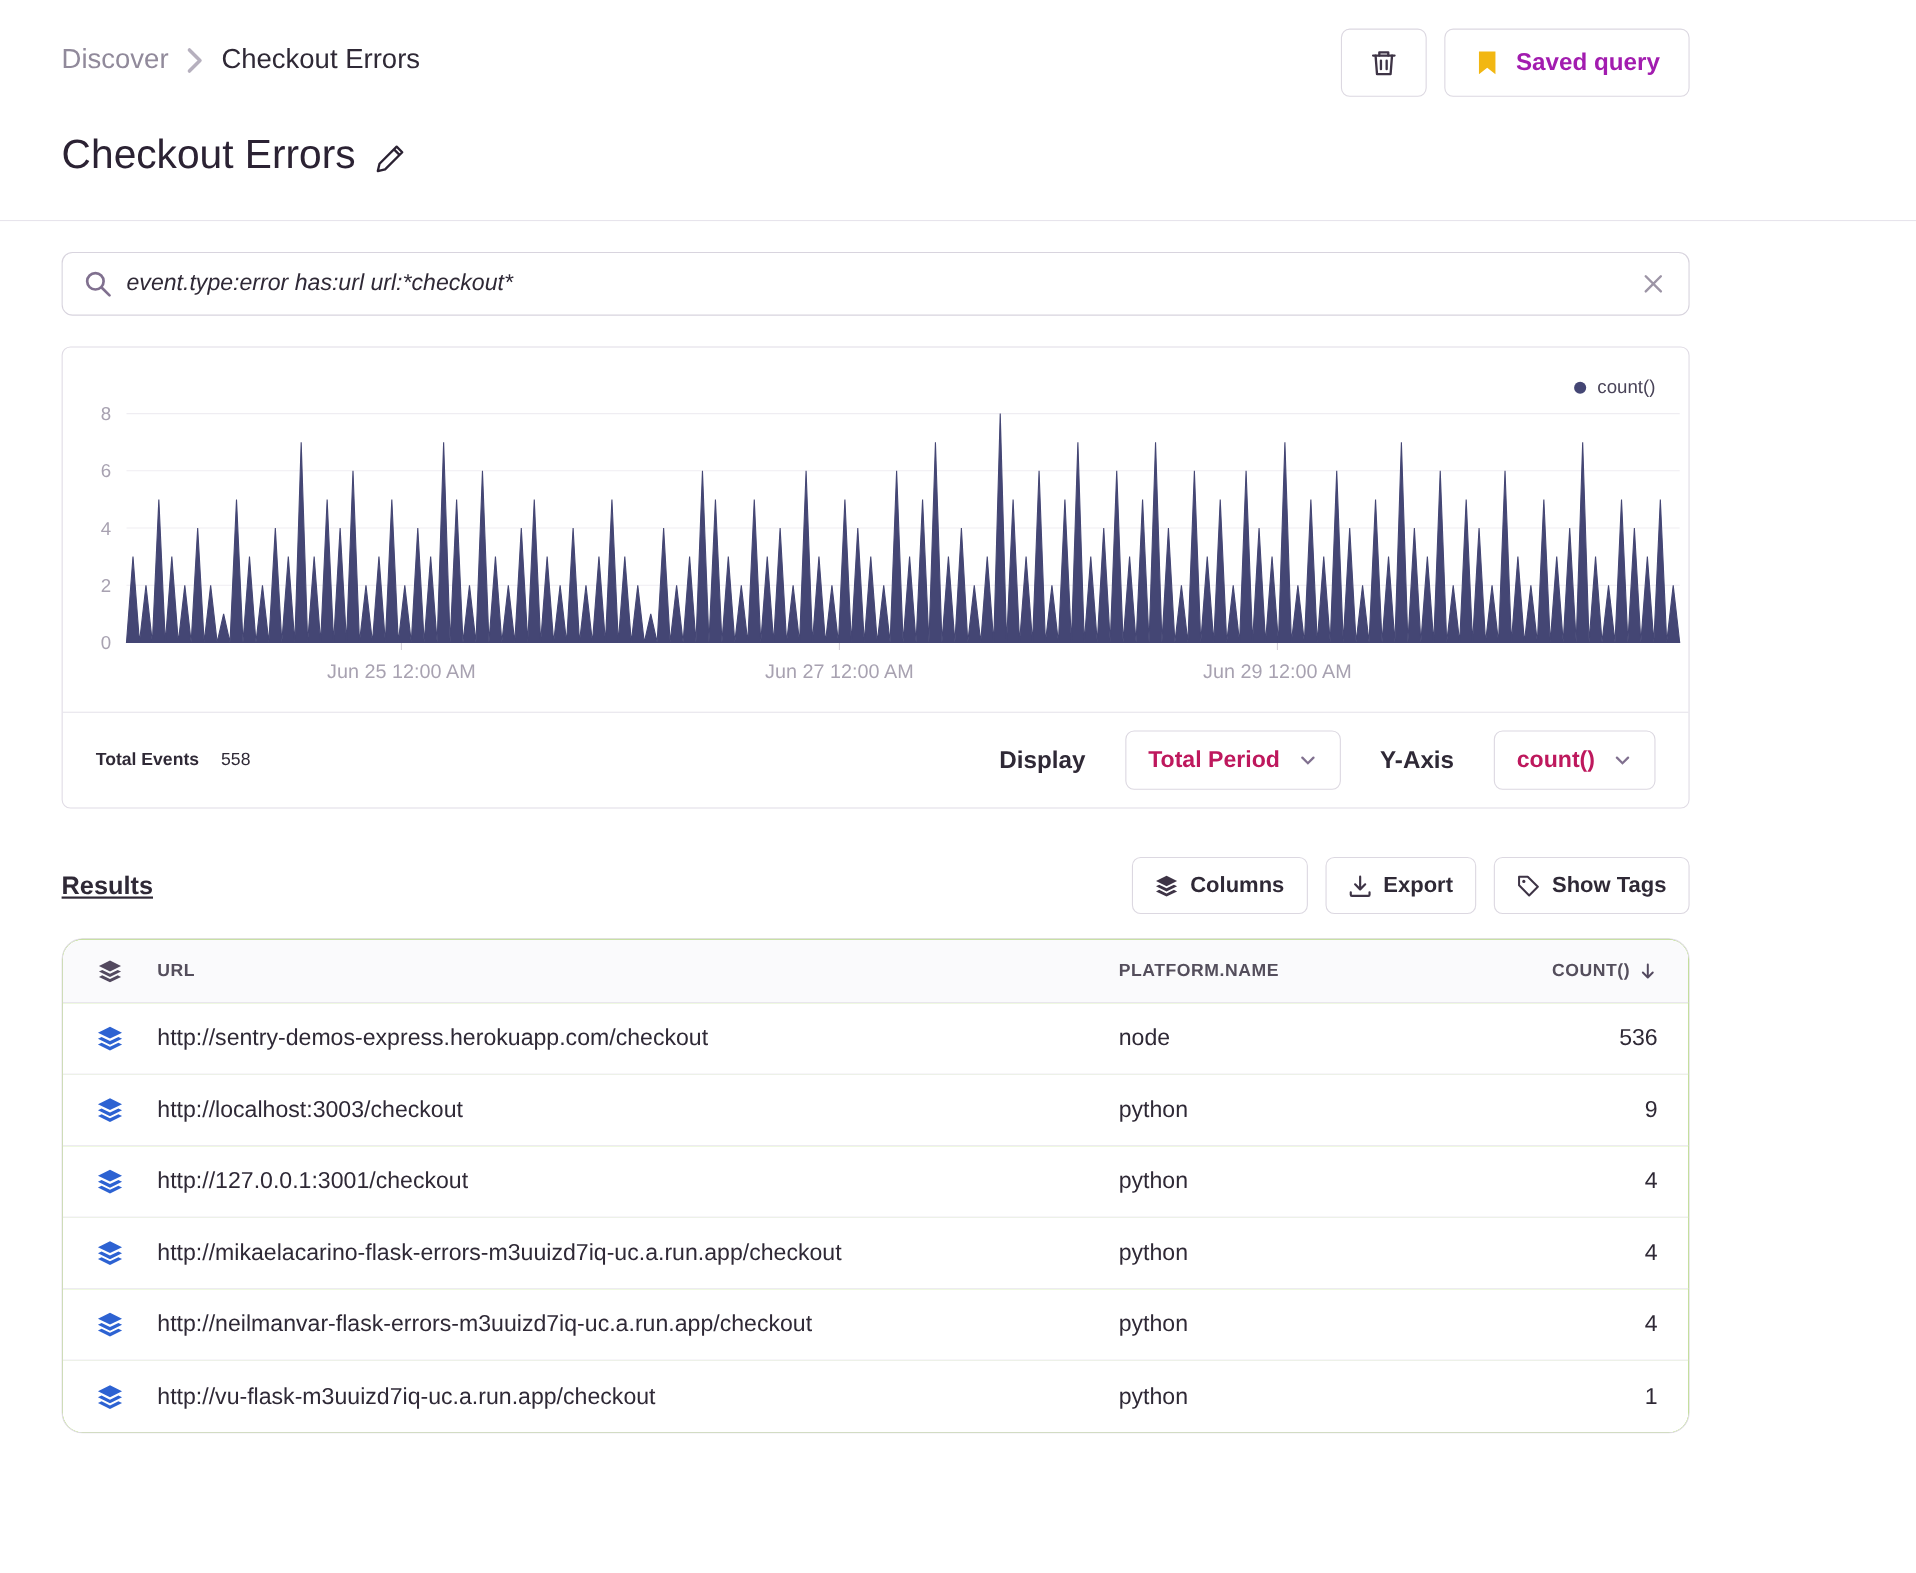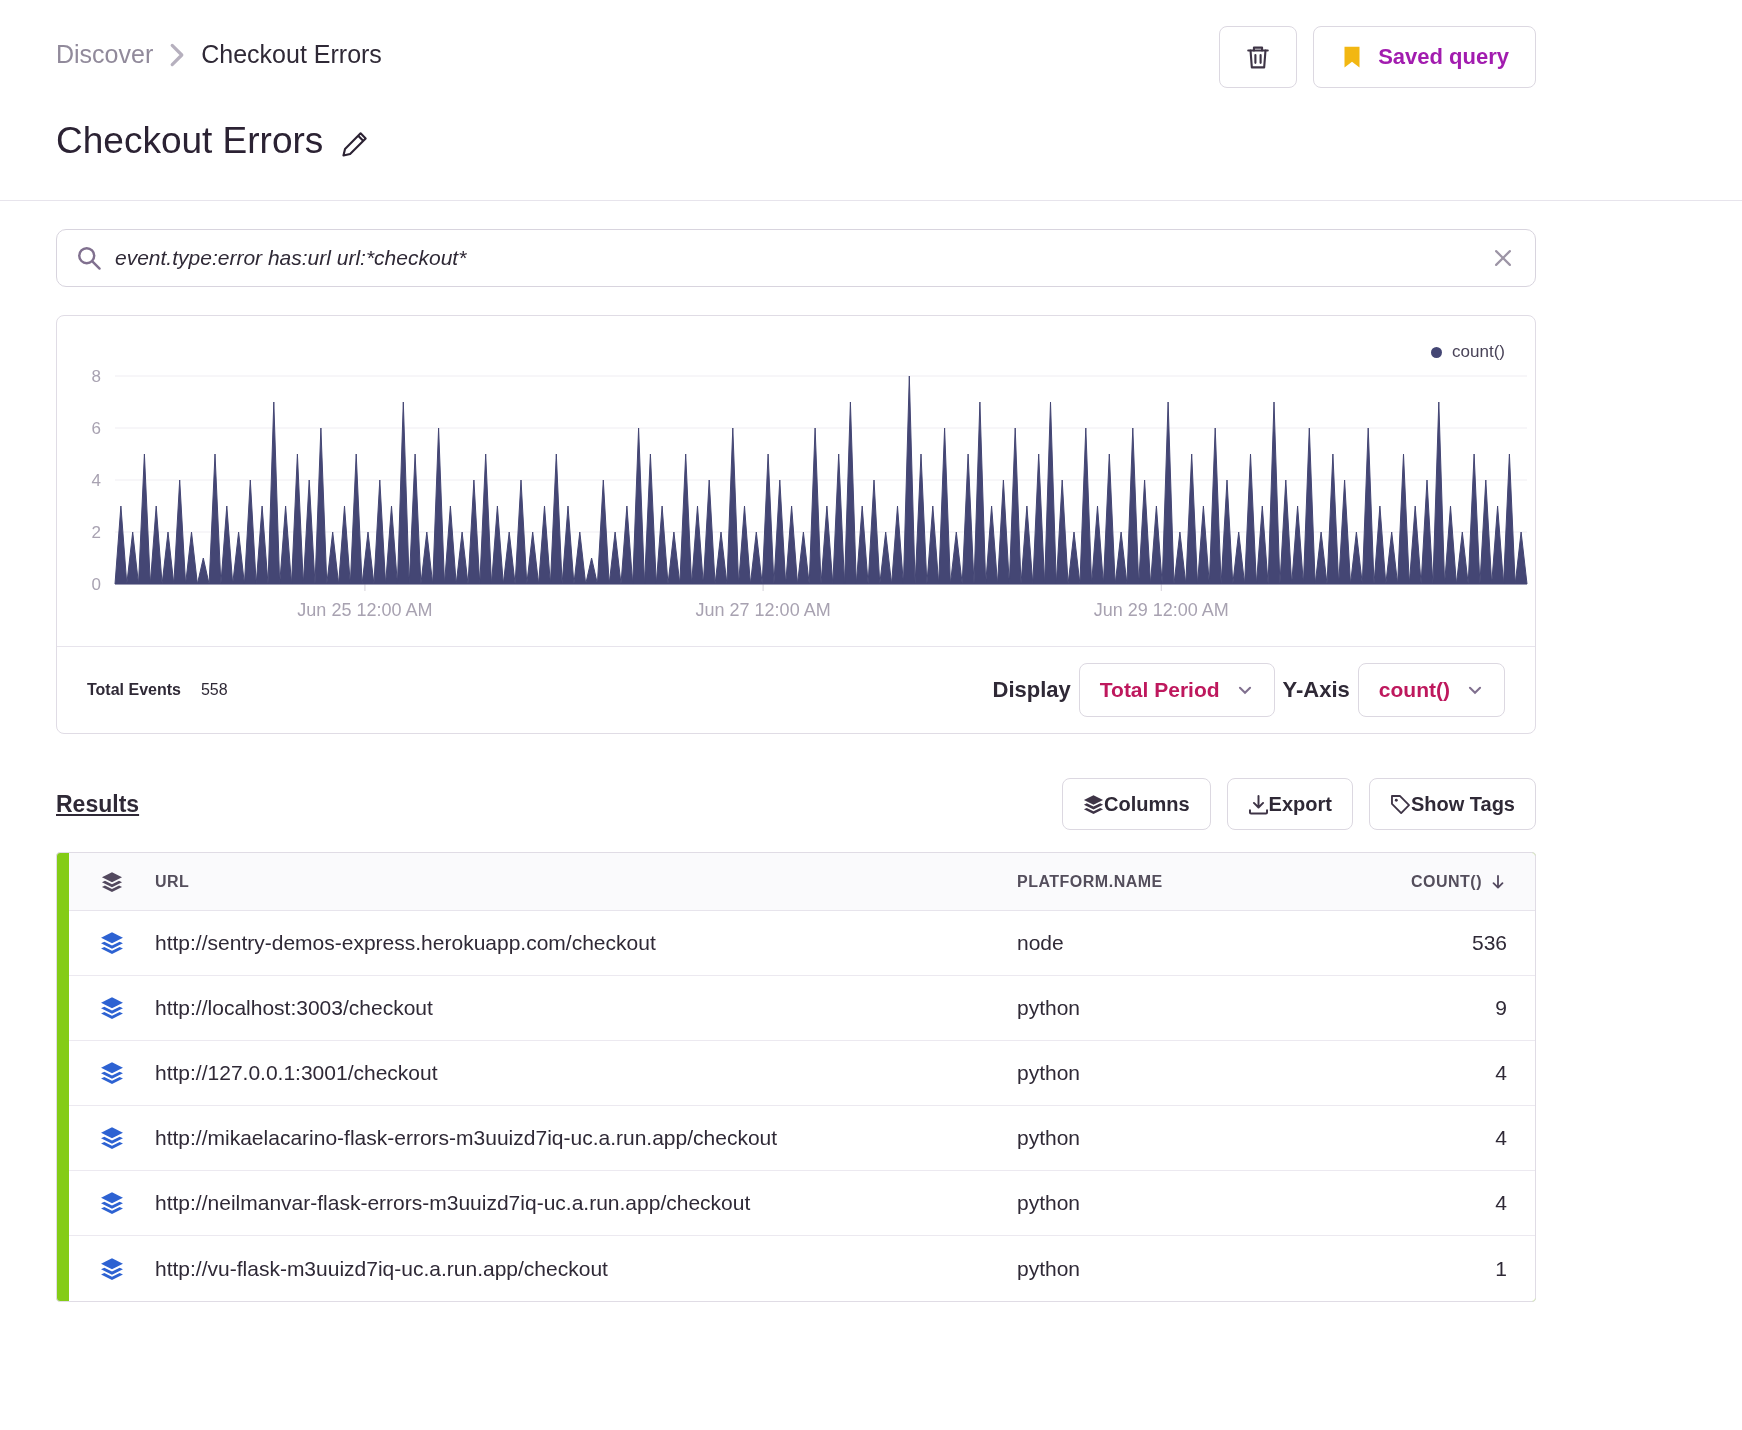--- a/index.html
+++ b/index.html
@@ -37,36 +37,36 @@
   .chart-card { margin-top: 28px; border: 1px solid #e0dce5; border-radius: 8px; position: relative; background: #fff; }
   .legend { position: absolute; top: 26px; right: 30px; display: flex; align-items: center; gap: 10px; font-size: 17px; color: #494358; }
   .legend-dot { width: 11px; height: 11px; border-radius: 50%; background: #444674; }
   .chart-svg-wrap { padding: 46px 4px 0 4px; }
   .chart-footer {
     border-top: 1px solid #e7e4ec; display: flex; justify-content: space-between;
     align-items: center; padding: 16px 30px;
   }
   .total-events { display: flex; gap: 20px; align-items: baseline; font-size: 16px; }
   .total-events .lbl { font-weight: 700; }
-  .footer-controls { display: flex; align-items: center; gap: 8px; }
+  .footer-controls { display: flex; align-items: center; gap: 36px; }
   .ctl-label { font-weight: 700; font-size: 22px; }
   .select-btn {
     display: flex; align-items: center; gap: 16px; border: 1px solid #dcd8e1; border-radius: 8px;
     height: 54px; padding: 0 20px; font-size: 21px; font-weight: 600; background: #fff;
     color: #be185d; font-family: inherit; cursor: pointer;
   }
   .results-bar { margin-top: 44px; display: flex; justify-content: space-between; align-items: center; }
   .results-bar h2 { font-size: 23px; font-weight: 700; color: #2f2936; text-decoration: underline; }
   .results-actions { display: flex; gap: 16px; }
   .small-btn {
-    display: flex; align-items: center; height: 52px; padding: 0 20px;
+    display: flex; align-items: center; gap: 11px; height: 52px; padding: 0 20px;
     border: 1px solid #dcd8e1; border-radius: 8px; background: #fff; font-size: 20px;
     font-weight: 600; color: #2f2936; font-family: inherit; cursor: pointer;
   }
-  .table { margin-top: 22px; border: 1px solid #e0dce5; border-radius: 4px; overflow: hidden; background: #84cc16; padding-left: 12px; }
+  .table { margin-top: 22px; border: 1px solid #e0dce5; border-radius: 19px; overflow: hidden; background: #84cc16; }
   .thead, .trow { display: grid; grid-template-columns: 86px 1fr 340px 150px; align-items: center; padding-right: 28px; }
   .thead {
     background: #fafafc; height: 58px; border-bottom: 1px solid #e7e4ec;
     color: #544e5c; font-size: 16px; font-weight: 700; letter-spacing: .5px;
   }
   .trow { height: 65px; border-bottom: 1px solid #ece9f0; background: #fff; font-size: 21px; cursor: pointer; }
   .trow:last-child { border-bottom: none; }
   .icon-cell { display: flex; justify-content: center; align-items: center; }
   .count-cell { text-align: right; }
   .count-header { display: flex; justify-content: flex-end; align-items: center; gap: 7px; cursor: pointer; }

